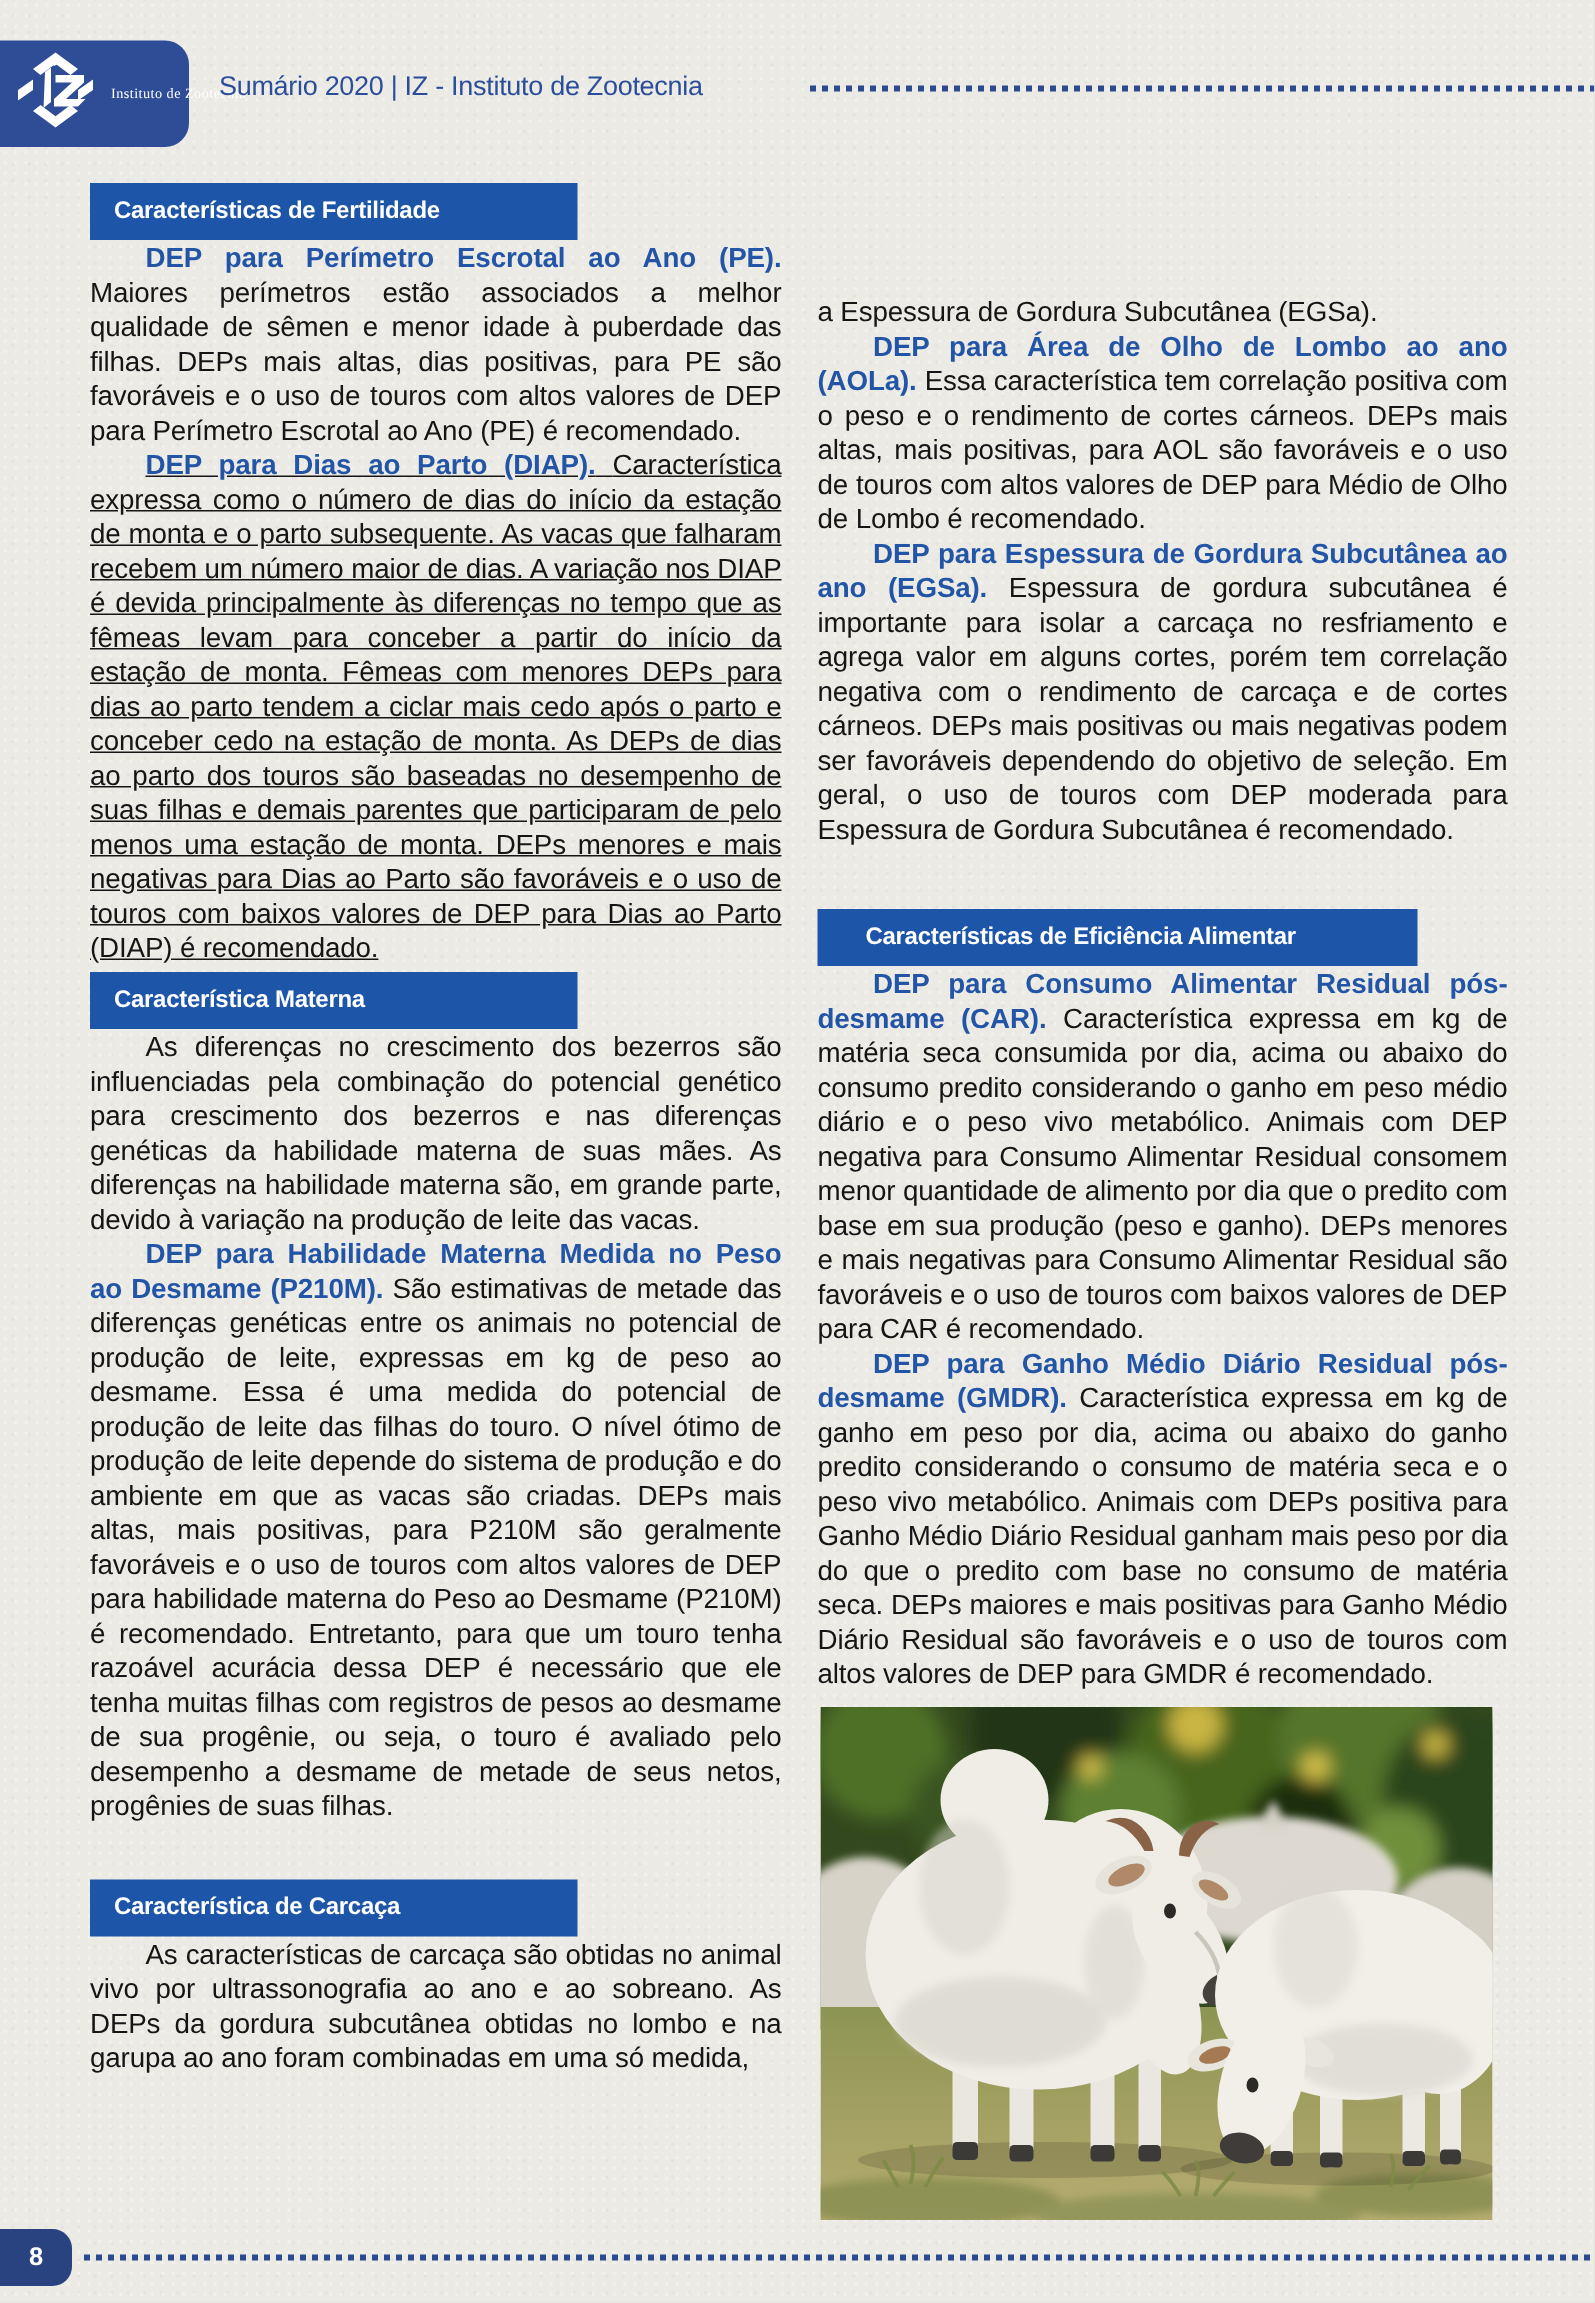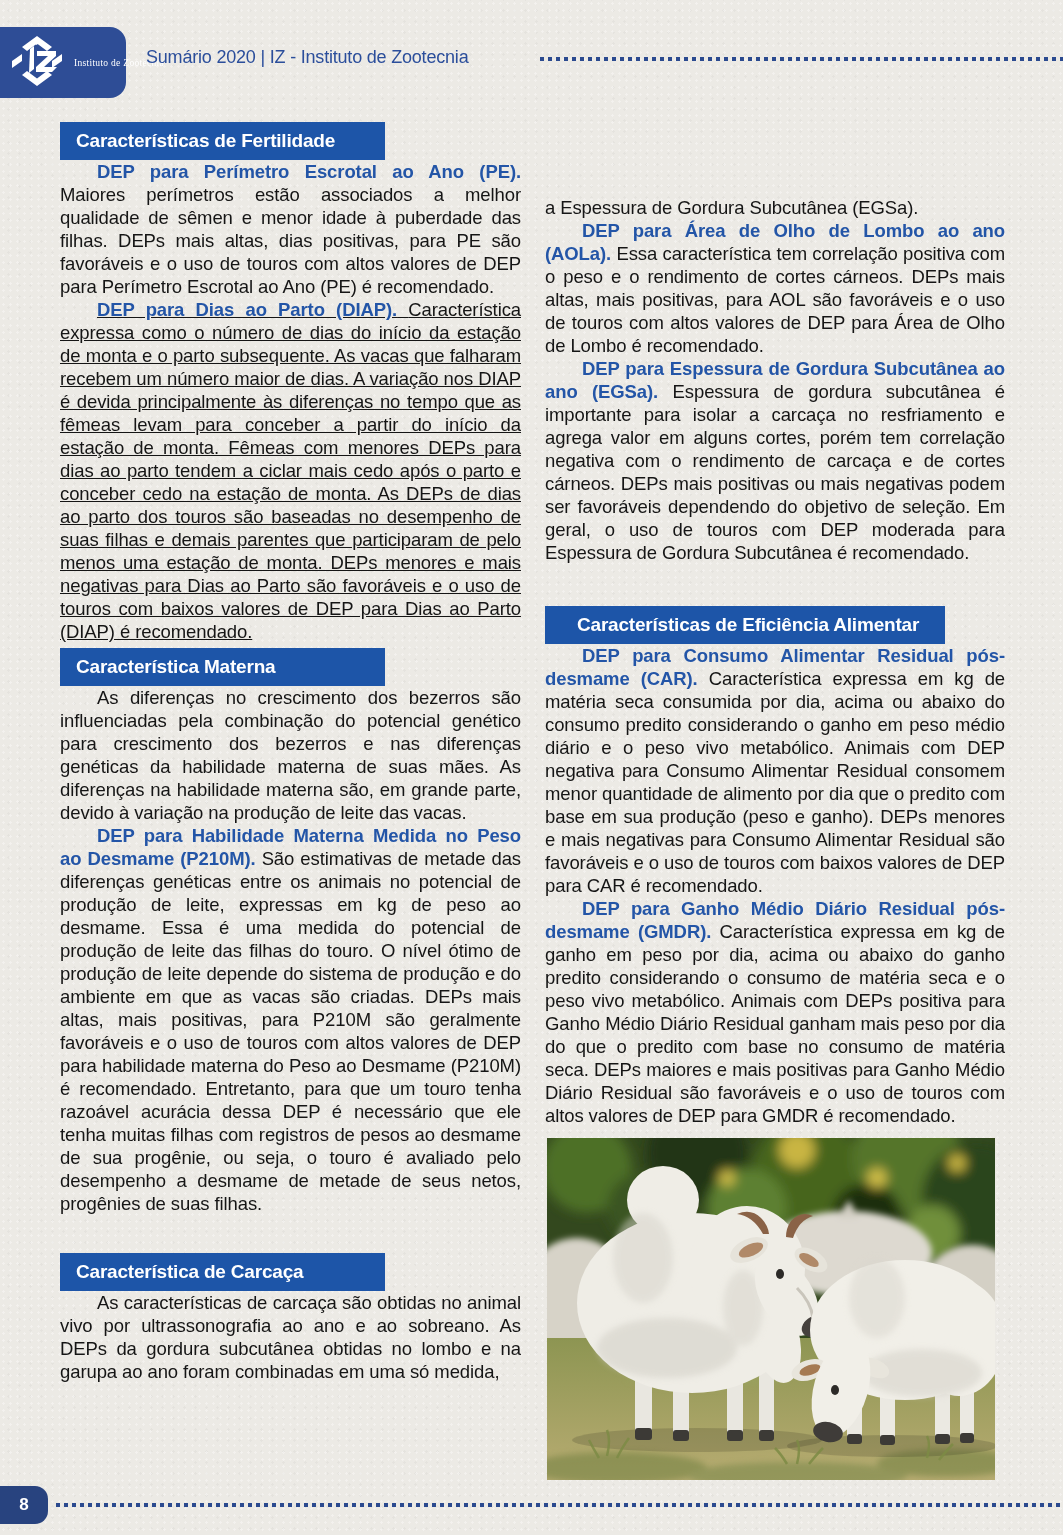--- a/index.html
+++ b/index.html
@@ -31,21 +31,21 @@
     position:absolute;height:4px;
     background-image:repeating-linear-gradient(90deg,#2b4a8f 0 4px,transparent 4px 8px);
   }
   .dotline.header{left:540px;right:0;top:57px;}
   .dotline.footer{left:56px;right:0;top:1503px;}
   
   .col{position:absolute;}
   .col-left{left:60px;top:122px;width:461px;}
   .col-right{left:545px;top:148px;width:460px;}
   .section-header{
-    background:#1d55a8;color:#ffffff;font-weight:bold;font-size:19px;
+    background:#1d55a8;color:#ffffff;font-weight:bold;font-size:16px;
     height:38px;line-height:38px;padding-left:16px;box-sizing:border-box;
     letter-spacing:-.2px;white-space:nowrap;
   }
   .w-left{width:325px;}
   .w-right{width:400px;padding-left:32px;}
   p.body-par{
     margin:0;font-size:18.5px;line-height:23px;color:#151515;
     text-align:justify;text-indent:37px;letter-spacing:-.1px;
   }
   p.no-indent{text-indent:0;margin-top:48px;}
@@ -104,21 +104,21 @@
     <p class="body-par mt21"><span class="lead">DEP para Habilidade Materna Medida no Peso ao Desmame (P210M).</span> <span>São estimativas de metade das diferenças genéticas entre os animais no potencial de produção de leite, expressas em kg de peso ao desmame. Essa é uma medida do potencial de produção de leite das filhas do touro. O nível ótimo de produção de leite depende do sistema de produção e do ambiente em que as vacas são criadas. DEPs mais altas, mais positivas, para P210M são geralmente favoráveis e o uso de touros com altos valores de DEP para habilidade materna do Peso ao Desmame (P210M) é recomendado. Entretanto, para que um touro tenha razoável acurácia dessa DEP é necessário que ele tenha muitas filhas com registros de pesos ao desmame de sua progênie, ou seja, o touro é avaliado pelo desempenho a desmame de metade de seus netos, progênies de suas filhas.</span></p>
 
     <div class="section-header w-left mt38">
       <span>Característica de Carcaça</span>
     </div>
     <p class="body-par mt24"><span>As características de carcaça são obtidas no animal vivo por ultrassonografia ao ano e ao sobreano. As DEPs da gordura subcutânea obtidas no lombo e na garupa ao ano foram combinadas em uma só medida,</span></p>
   </div>
 
   <div class="col col-right">
     <p class="body-par no-indent"><span>a Espessura de Gordura Subcutânea (EGSa).</span></p>
-    <p class="body-par mt21"><span class="lead">DEP para Área de Olho de Lombo ao ano (AOLa).</span> <span>Essa característica tem correlação positiva com o peso e o rendimento de cortes cárneos. DEPs mais altas, mais positivas, para AOL são favoráveis e o uso de touros com altos valores de DEP para Área de Olho de Lombo é recomendado.</span></p>
+    <p class="body-par mt21"><span class="lead">DEP para Área de Olho de Lombo ao ano (AOLa).</span> <span>Essa característica tem correlação positiva com o peso e o rendimento de cortes cárneos. DEPs mais altas, mais positivas, para AOL são favoráveis e o uso de touros com altos valores de DEP para Médio de Olho de Lombo é recomendado.</span></p>
     <p class="body-par mt18"><span class="lead">DEP para Espessura de Gordura Subcutânea ao ano (EGSa).</span> <span>Espessura de gordura subcutânea é importante para isolar a carcaça no resfriamento e agrega valor em alguns cortes, porém tem correlação negativa com o rendimento de carcaça e de cortes cárneos. DEPs mais positivas ou mais negativas podem ser favoráveis dependendo do objetivo de seleção. Em geral, o uso de touros com DEP moderada para Espessura de Gordura Subcutânea é recomendado.</span></p>
 
     <div class="section-header w-right mt42">
       <span>Características de Eficiência Alimentar</span>
     </div>
     <p class="body-par mt32"><span class="lead">DEP para Consumo Alimentar Residual pós-desmame (CAR).</span> <span>Característica expressa em kg de matéria seca consumida por dia, acima ou abaixo do consumo predito considerando o ganho em peso médio diário e o peso vivo metabólico. Animais com DEP negativa para Consumo Alimentar Residual consomem menor quantidade de alimento por dia que o predito com base em sua produção (peso e ganho). DEPs menores e mais negativas para Consumo Alimentar Residual são favoráveis e o uso de touros com baixos valores de DEP para CAR é recomendado.</span></p>
     <p class="body-par mt15"><span class="lead">DEP para Ganho Médio Diário Residual pós-desmame (GMDR).</span> <span>Característica expressa em kg de ganho em peso por dia, acima ou abaixo do ganho predito considerando o consumo de matéria seca e o peso vivo metabólico. Animais com DEPs positiva para Ganho Médio Diário Residual ganham mais peso por dia do que o predito com base no consumo de matéria seca. DEPs maiores e mais positivas para Ganho Médio Diário Residual são favoráveis e o uso de touros com altos valores de DEP para GMDR é recomendado.</span></p>
 
     <svg class="photo mt11" viewBox="0 0 448 342" aria-hidden="true">
       <defs>

